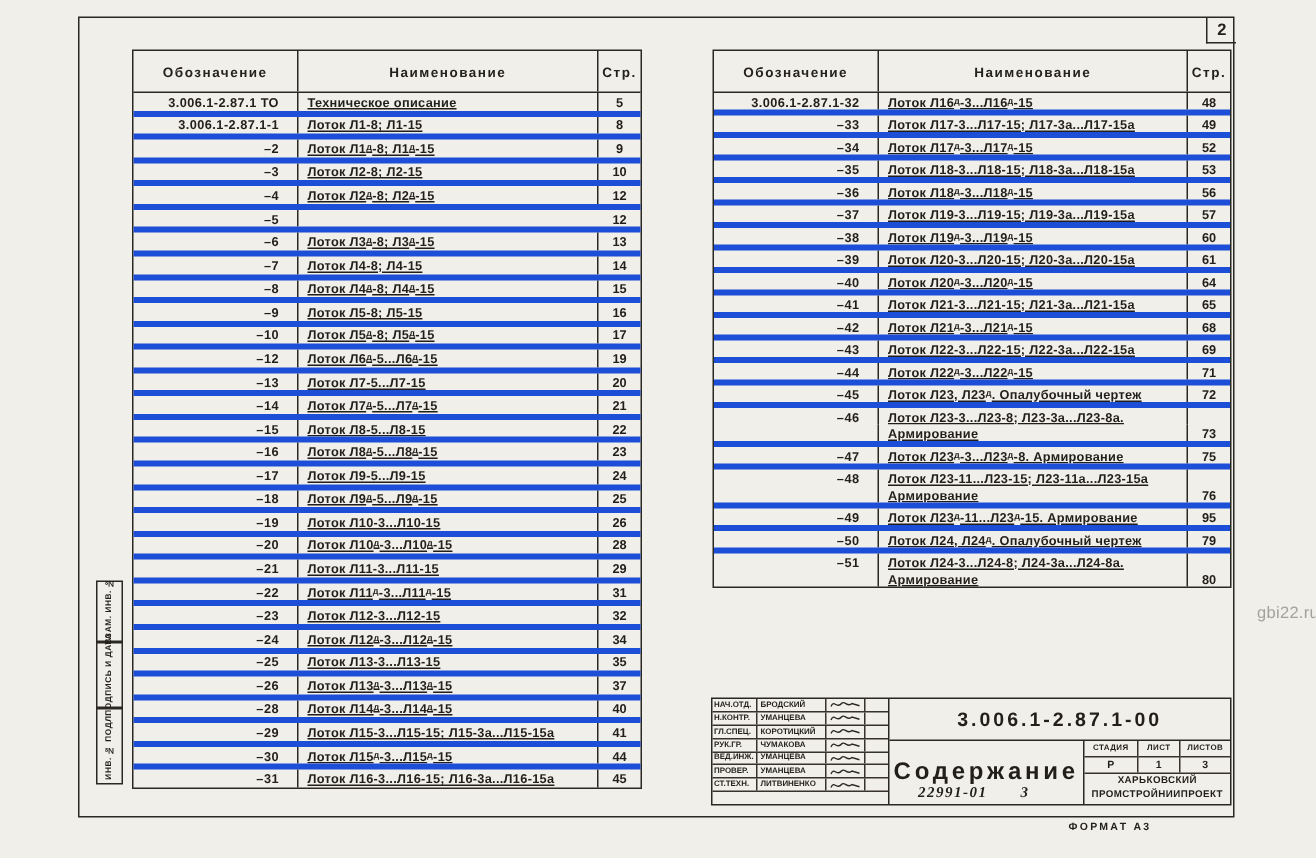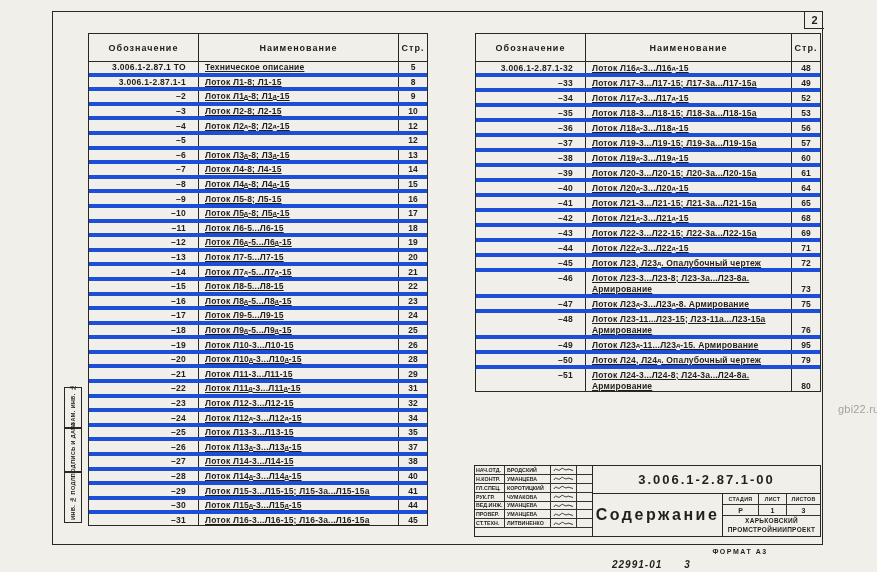--- a/index.html
+++ b/index.html
@@ -120,23 +120,23 @@
     font-size:7px;font-weight:bold;}
   .m-v:nth-child(6){border-right:none;}
   .org{
     flex:1;display:flex;align-items:center;justify-content:center;text-align:center;
     font-size:6.5px;font-weight:bold;text-transform:uppercase;letter-spacing:.3px;
     line-height:1.35;padding:0 4px;
   }
 
   
   .inv-note{
-    position:absolute;left:612px;top:559px;
+    position:absolute;left:612px;top:523px;
     font-size:10px;font-style:italic;font-weight:bold;letter-spacing:1px;
-    font-family:Liberation Sans, sans-serif;
+    font-family:Liberation Serif, serif;
   }
   .inv-note .inv-page{margin-left:22px;}
   .format-note{
     position:absolute;left:700px;top:548px;width:80px;text-align:center;
     font-size:7px;font-weight:bold;letter-spacing:1.5px;
   }
   .watermark{
     position:absolute;left:838px;top:403px;
     font-size:11px;color:#a3a29c;letter-spacing:.2px;
   }
@@ -207,25 +207,20 @@
           <div class="cd">–9</div>
           <div class="cn">Лоток Л5-8; Л5-15</div>
           <div class="cp">16</div>
         </div>
         <div class="crow">
           <div class="cd">–10</div>
           <div class="cn">Лоток Л5<sub>д</sub>-8; Л5<sub>д</sub>-15</div>
           <div class="cp">17</div>
         </div>
         <div class="crow">
-          <div class="cd">–11</div>
-          <div class="cn">Лоток Л6-5...Л6-15</div>
-          <div class="cp">18</div>
-        </div>
-        <div class="crow">
           <div class="cd">–12</div>
           <div class="cn">Лоток Л6<sub>д</sub>-5...Л6<sub>д</sub>-15</div>
           <div class="cp">19</div>
         </div>
         <div class="crow">
           <div class="cd">–13</div>
           <div class="cn">Лоток Л7-5...Л7-15</div>
           <div class="cp">20</div>
         </div>
         <div class="crow">
@@ -285,25 +280,20 @@
         </div>
         <div class="crow">
           <div class="cd">–25</div>
           <div class="cn">Лоток Л13-3...Л13-15</div>
           <div class="cp">35</div>
         </div>
         <div class="crow">
           <div class="cd">–26</div>
           <div class="cn">Лоток Л13<sub>д</sub>-3...Л13<sub>д</sub>-15</div>
           <div class="cp">37</div>
-        </div>
-        <div class="crow">
-          <div class="cd">–27</div>
-          <div class="cn">Лоток Л14-3...Л14-15</div>
-          <div class="cp">38</div>
         </div>
         <div class="crow">
           <div class="cd">–28</div>
           <div class="cn">Лоток Л14<sub>д</sub>-3...Л14<sub>д</sub>-15</div>
           <div class="cp">40</div>
         </div>
         <div class="crow">
           <div class="cd">–29</div>
           <div class="cn">Лоток Л15-3...Л15-15; Л15-3а...Л15-15а</div>
           <div class="cp">41</div>

